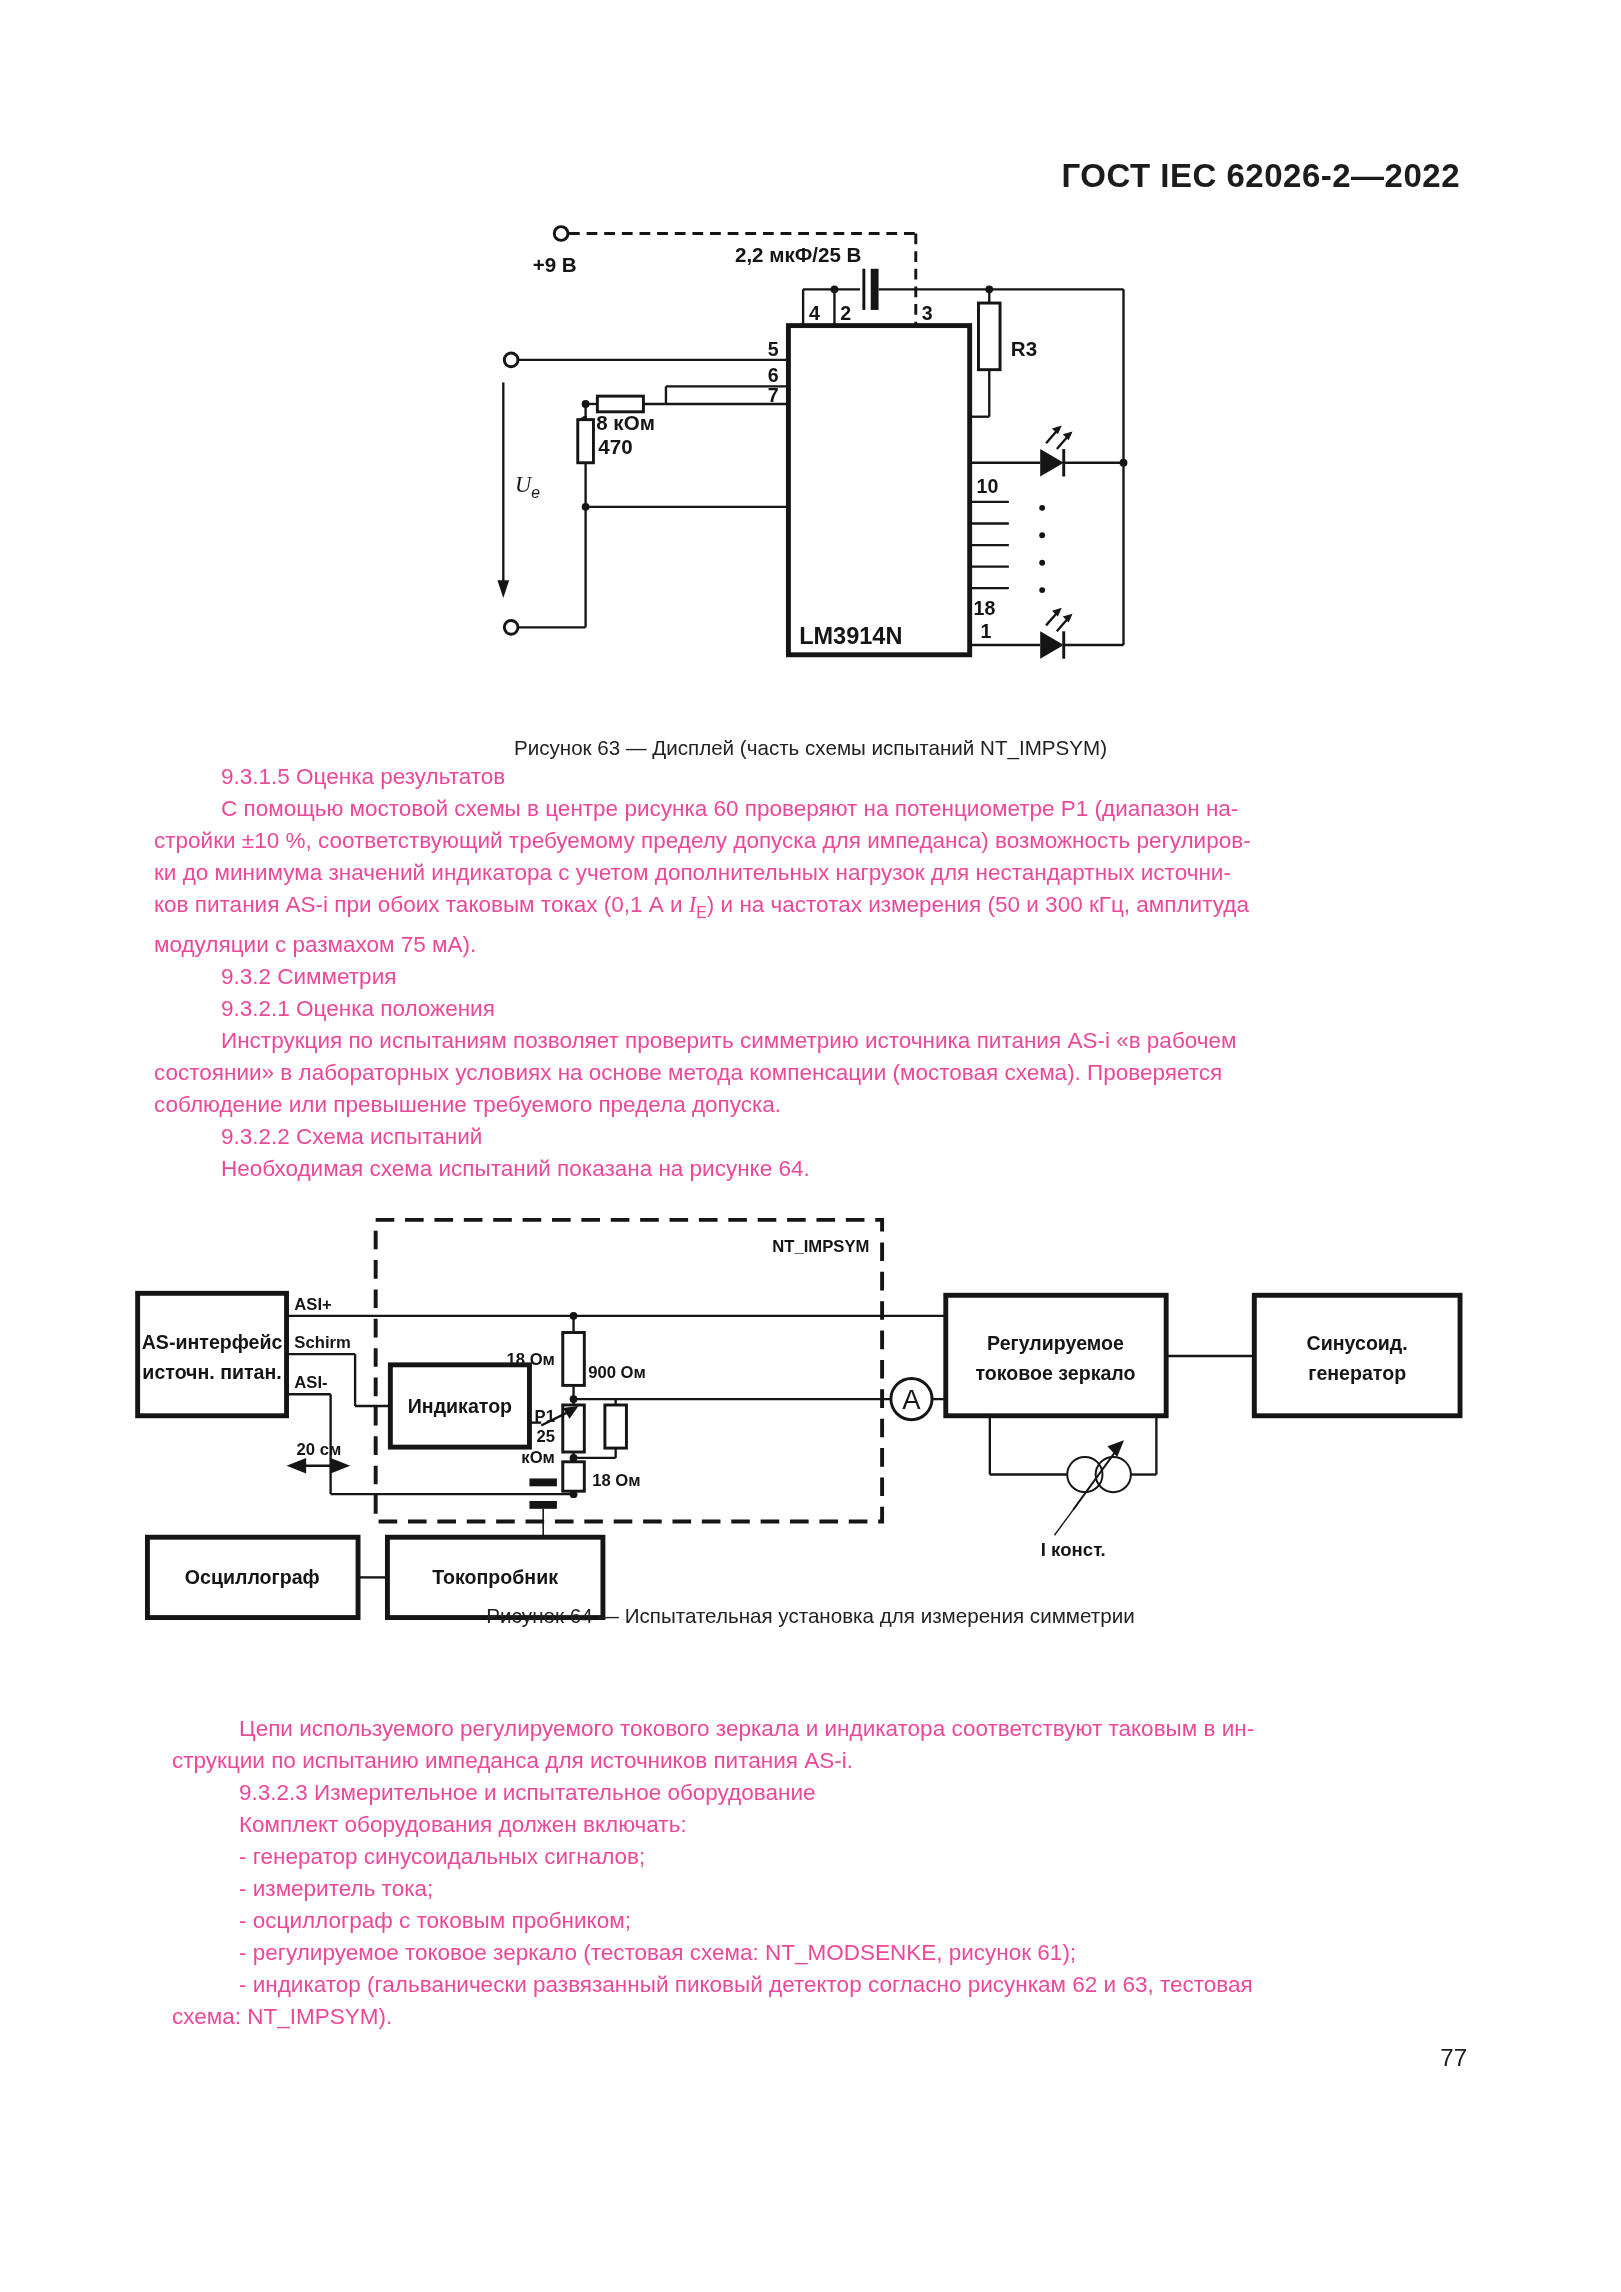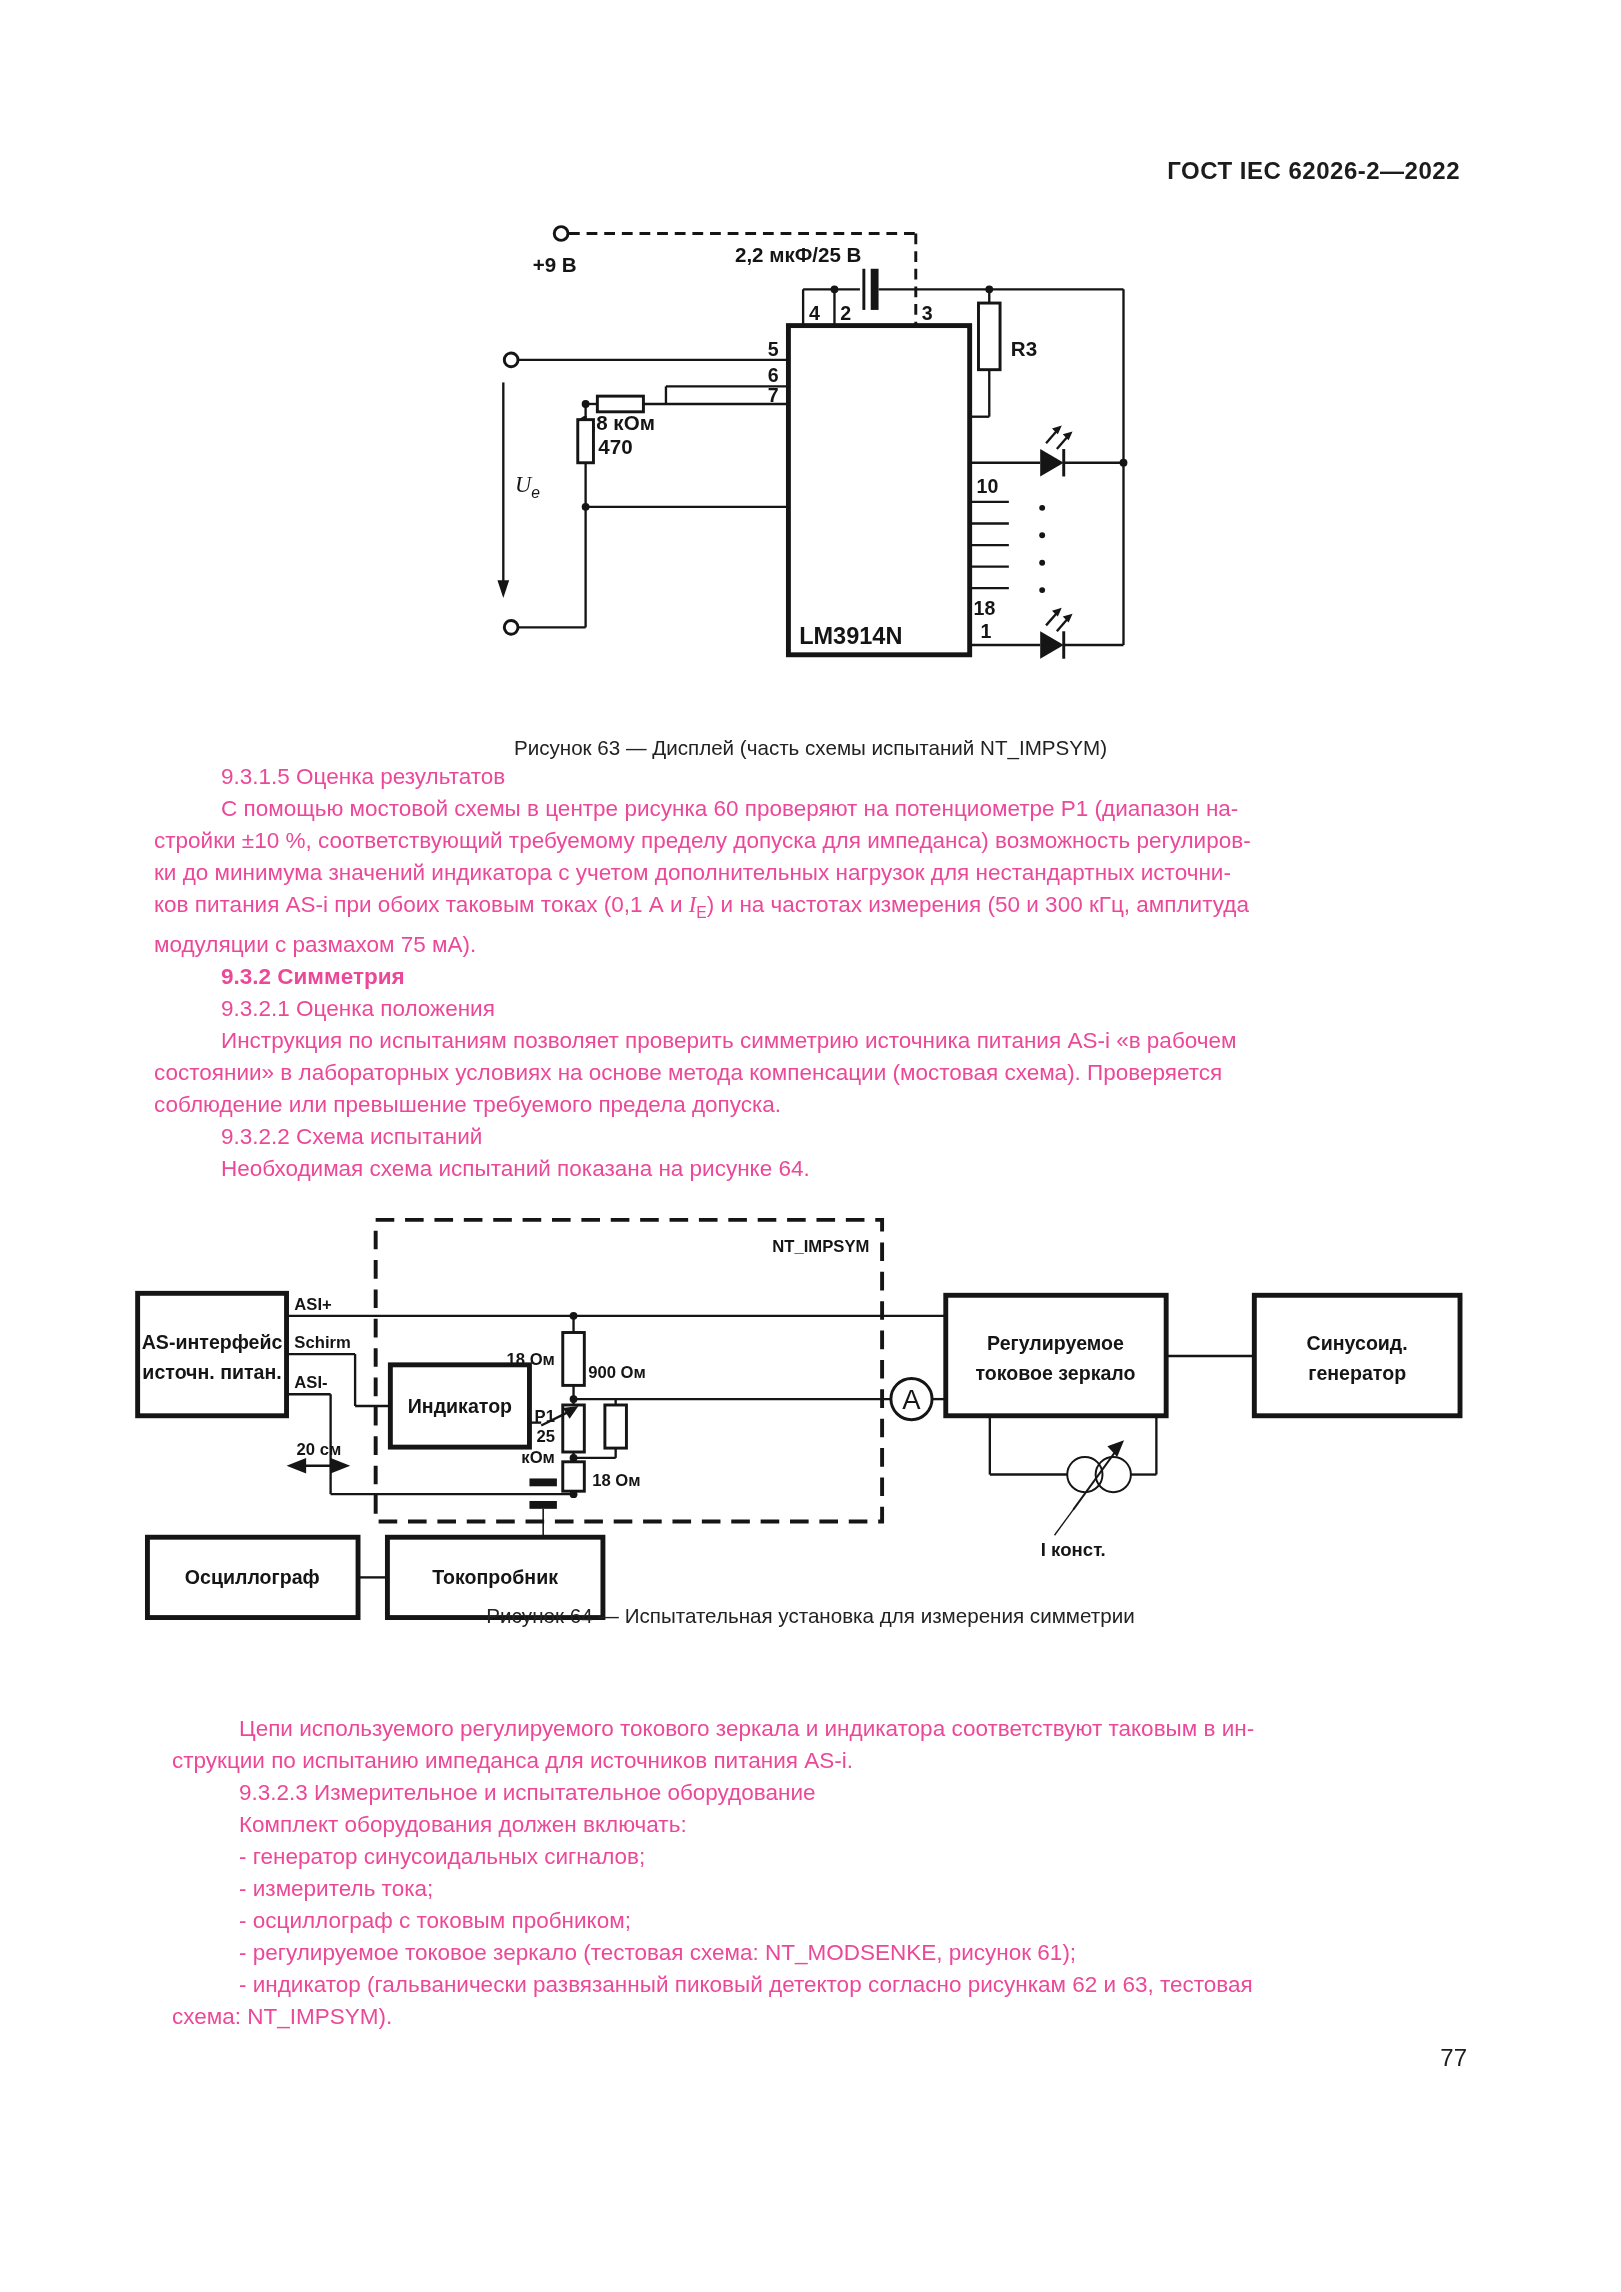--- a/index.html
+++ b/index.html
@@ -1,27 +1,27 @@
 <!DOCTYPE html>
 <html><head>
 <meta charset="utf-8">
 <style>
   html,body{margin:0;padding:0;}
   body{
     width:1621px;height:2293px;position:relative;background:#ffffff;
     font-family:"Liberation Sans",sans-serif;color:#1c1c1c;
   }
-  .hdr{position:absolute;top:157px;right:161px;font-size:24px;font-weight:bold;letter-spacing:0.5px;}
+  .hdr{position:absolute;top:157px;right:161px;font-size:33px;font-weight:bold;letter-spacing:0.5px;}
   .fig{position:absolute;}
   .fig svg text{font-family:"Liberation Sans",sans-serif;fill:#151515;}
   .cap{position:absolute;left:0;width:1621px;text-align:center;font-size:20.6px;color:#222;}
   .txt{position:absolute;left:154px;width:1317px;font-size:22.5px;line-height:32px;color:#ec4899;}
   .ln{white-space:pre-wrap;}
   .ind{padding-left:67px;}
-  .b{font-weight:bold;}
+  .b{font-weight:normal;}
   .it{font-style:italic;font-family:"Liberation Serif",serif;}
   sub.sb{font-size:15.7px;}
   .pageno{position:absolute;top:2044px;right:154px;font-size:24px;}
   .wire{stroke:#151515;stroke-width:2.4;fill:none;}
   .wire3{stroke:#151515;stroke-width:3;fill:none;}
   .thick{stroke:#151515;stroke-width:5;fill:none;}
   .dash63{stroke:#151515;stroke-width:3;fill:none;stroke-dasharray:11 7;}
   .dash64{stroke:#151515;stroke-width:4;fill:none;stroke-dasharray:19 11;}
   .blk{fill:#151515;stroke:none;}
   .comp{fill:#ffffff;stroke:#151515;stroke-width:3;}

